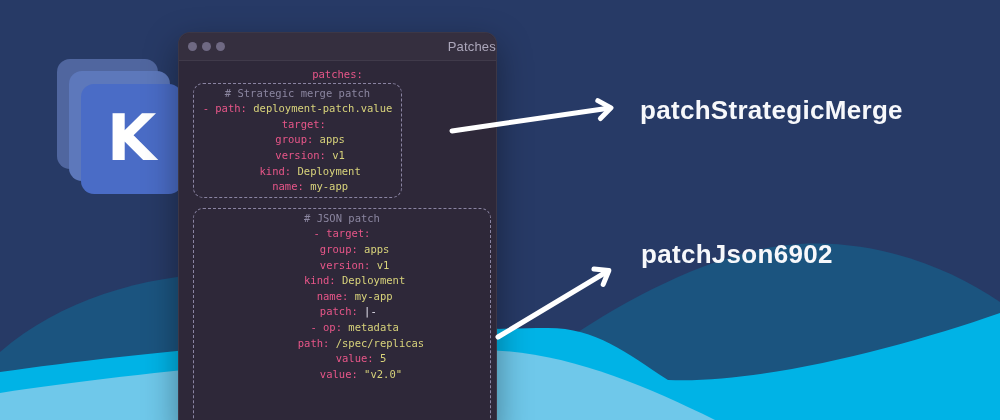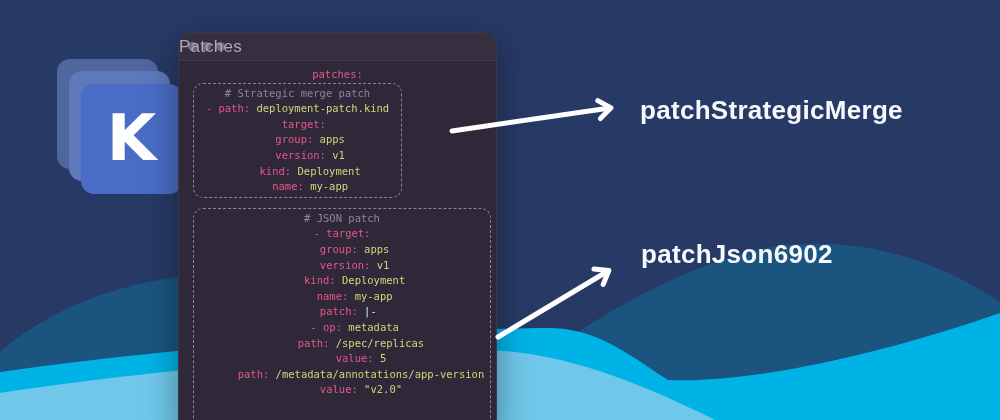--- a/index.html
+++ b/index.html
@@ -28,22 +28,22 @@
     border:1px solid rgba(255,255,255,.07);border-bottom:none;
     box-shadow:0 12px 34px rgba(0,0,0,.38);
     box-sizing:border-box;
   }
   .titlebar{height:27px;display:flex;align-items:center;position:relative;
     background:rgba(255,255,255,.035);
     border-bottom:1px solid rgba(255,255,255,.055);
     border-radius:12px 12px 0 0;}
   .dots{display:flex;gap:5px;margin-left:9px;}
   .dot{width:9px;height:9px;border-radius:50%;background:var(--c-window_dot,#6f6983);}
-  .wtitle{position:absolute;left:0;right:0;text-align:left;
-    font-size:17px;color:var(--c-title_gray,#aca7bb);letter-spacing:.2px;}
+  .wtitle{position:absolute;left:0;right:0;text-align:right;
+    font-size:13px;color:var(--c-title_gray,#aca7bb);letter-spacing:.2px;}
 
   .code{padding:6px 8px 0 8px;font-family:"DejaVu Sans Mono",monospace;
         font-size:10.5px;line-height:15.6px;}
   .cl{white-space:pre;height:15.6px;text-align:center;}
   .tok-key{color:var(--c-key_pink,#e85689);}
   .tok-val{color:var(--c-value_yellow,#d8d37b);}
   .tok-com{color:var(--c-comment_gray,#8b86a0);}
   .tok-punc{color:#e6e4ef;}
 
   .patch-box{border:1.5px dashed var(--c-dash_gray,#8a84a2);border-radius:10px;
@@ -88,39 +88,38 @@
         <span class="dot"></span>
       </div>
       <div class="wtitle">Patches</div>
     </div>
     <div class="code">
       <div>
           <div class="cl"><span class="tok-key">patches:</span></div>
         </div>
       <div class="patch-box box1">
           <div class="cl"><span class="tok-com"># Strategic merge patch</span></div>
-          <div class="cl"><span class="tok-key">- path:</span><span class="tok-val"> deployment-patch.kind</span></div>
+          <div class="cl"><span class="tok-key">- path:</span><span class="tok-val"> deployment-patch.value</span></div>
           <div class="cl"><span class="tok-key">  target:</span></div>
           <div class="cl"><span class="tok-key">    group:</span><span class="tok-val"> apps</span></div>
           <div class="cl"><span class="tok-key">    version:</span><span class="tok-val"> v1</span></div>
           <div class="cl"><span class="tok-key">    kind:</span><span class="tok-val"> Deployment</span></div>
           <div class="cl"><span class="tok-key">    name:</span><span class="tok-val"> my-app</span></div>
         </div>
       <div class="patch-box box2">
           <div class="cl"><span class="tok-com"># JSON patch</span></div>
           <div class="cl"><span class="tok-key">- target:</span></div>
           <div class="cl"><span class="tok-key">    group:</span><span class="tok-val"> apps</span></div>
           <div class="cl"><span class="tok-key">    version:</span><span class="tok-val"> v1</span></div>
           <div class="cl"><span class="tok-key">    kind:</span><span class="tok-val"> Deployment</span></div>
           <div class="cl"><span class="tok-key">    name:</span><span class="tok-val"> my-app</span></div>
           <div class="cl"><span class="tok-key">  patch:</span><span class="tok-punc"> |-</span></div>
           <div class="cl"><span class="tok-key">    - op:</span><span class="tok-val"> metadata</span></div>
           <div class="cl"><span class="tok-key">      path:</span><span class="tok-val"> /spec/replicas</span></div>
           <div class="cl"><span class="tok-key">      value:</span><span class="tok-val"> 5</span></div>
-          <div class="cl"><span class="tok-key">      path:</span><span class="tok-val"> /metadata/annotations/app-version</span></div>
           <div class="cl"><span class="tok-key">      value:</span><span class="tok-val"> "v2.0"</span></div>
         </div>
     </div>
   </div>
 
   <svg class="arrows" viewBox="0 0 1000 420" aria-hidden="true">
     <defs>
       <marker id="ah" markerUnits="userSpaceOnUse" markerWidth="28" markerHeight="28" refX="16" refY="13" orient="auto">
         <path d="M5,4 L17,13 L5,22" fill="none" stroke="var(--c-arrow_white,#fff)" stroke-width="5" stroke-linecap="round" stroke-linejoin="round"></path>
       </marker>

